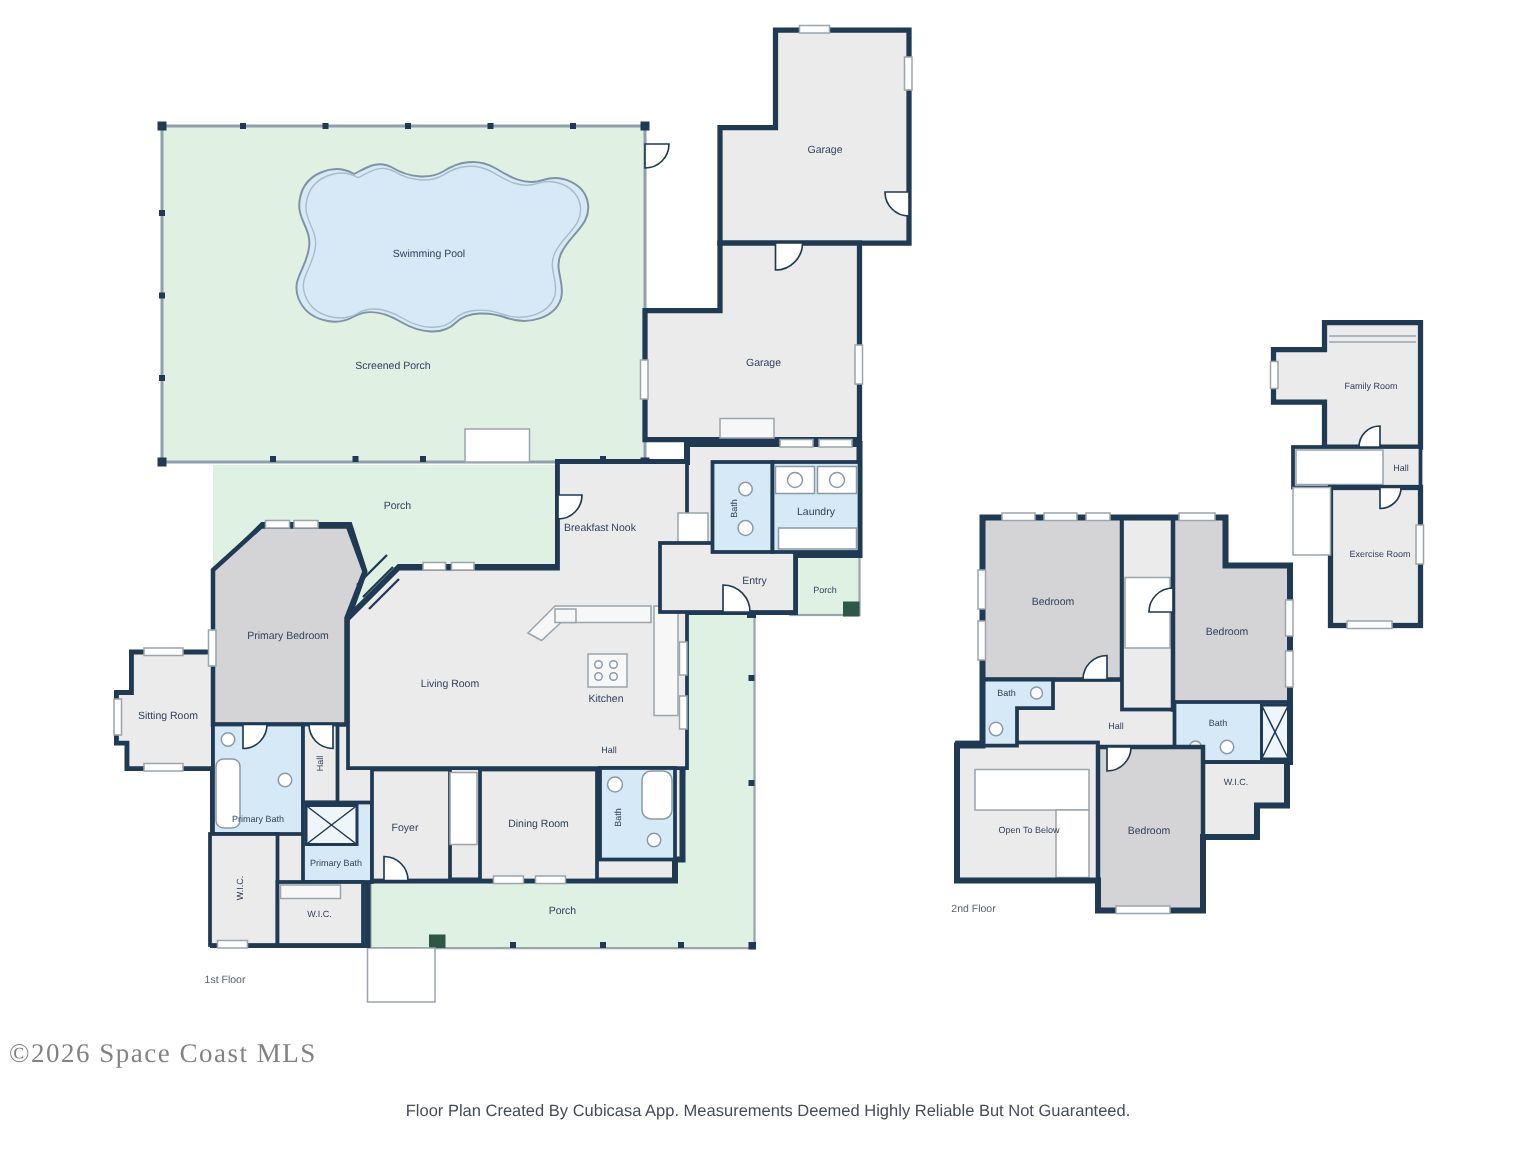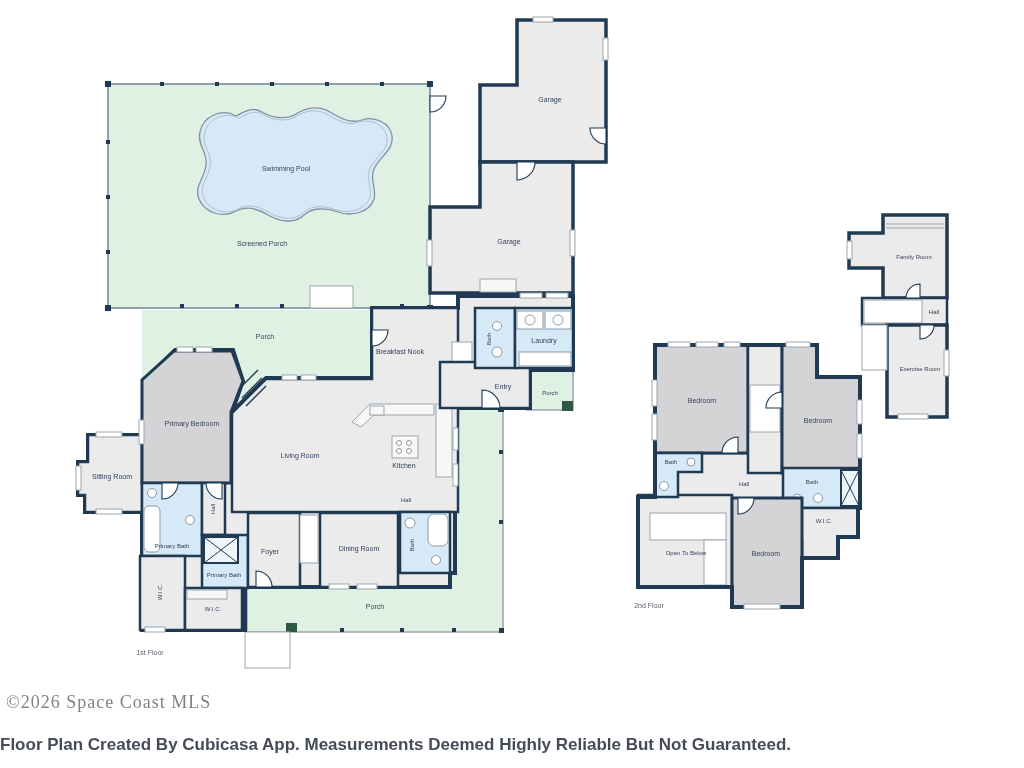--- a/index.html
+++ b/index.html
@@ -28,22 +28,22 @@
   .post{fill:var(--wall)}
   .post-green{fill:var(--post)}
   .shower{fill:#eef6fb;stroke:var(--wall);stroke-width:2}
   .xline{stroke:var(--wall);stroke-width:1}
   .hatch{stroke:var(--wall);stroke-width:1.5}
   .lbl{font-family:"Liberation Sans",sans-serif;font-size:7px;fill:var(--label);text-anchor:middle}
   .lbl-s{font-size:6px}
   .flo{font-family:"Liberation Sans",sans-serif;font-size:7px;fill:var(--floor-label);text-anchor:middle}
   .watermark{position:absolute;left:6px;top:692px;font-family:"Liberation Serif",serif;
              font-size:18px;letter-spacing:1px;color:var(--watermark);opacity:.9}
-  .footer{position:absolute;left:0;top:735px;width:100%;text-align:left;
-          font-size:17px;font-weight:700;color:var(--footer-text)}
+  .footer{position:absolute;left:0;top:735px;width:100%;text-align:center;
+          font-size:11px;font-weight:400;color:var(--footer-text)}
 </style>
 </head>
 <body>
 
 <div class="page">
 
 <svg width="1024" height="768" viewBox="0 0 1024 768">
   <defs>
     <pattern id="stV" width="7" height="8" patternUnits="userSpaceOnUse">
       <path d="M0.5,0 V8" stroke="#9aa5ad" stroke-width="1"></path>

